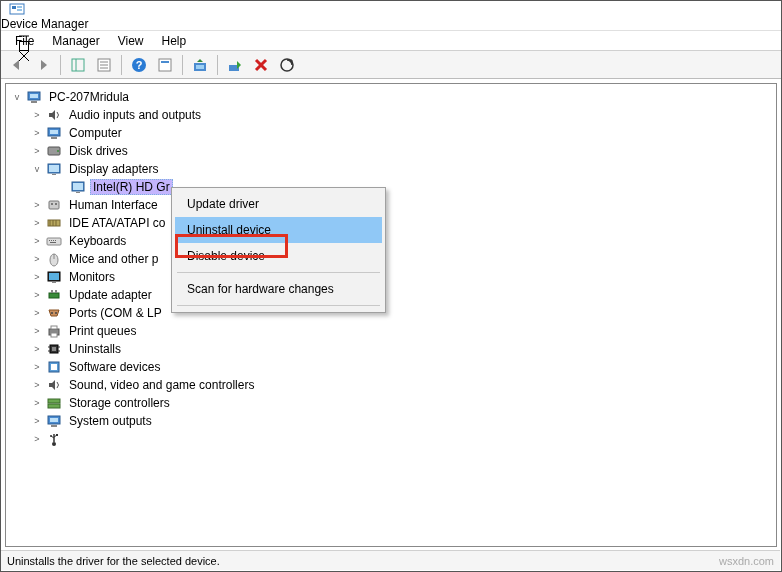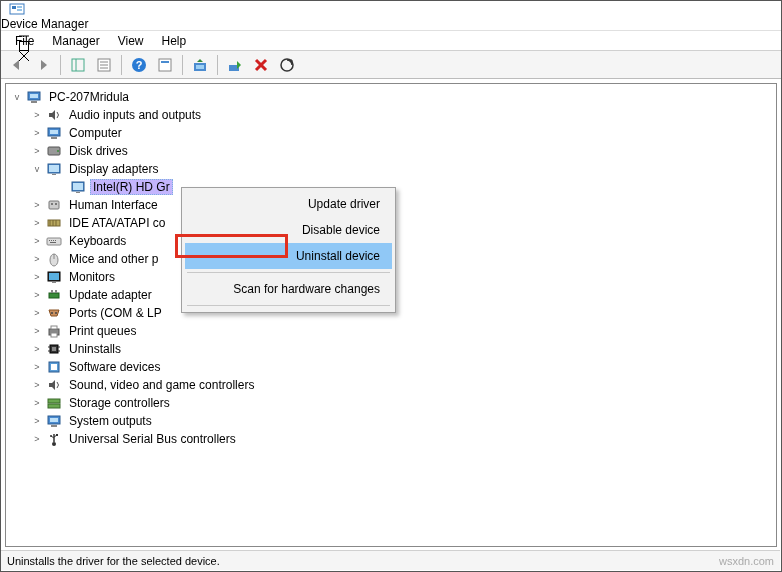--- a/index.html
+++ b/index.html
@@ -100,29 +100,28 @@
     background: #c4b5fd;
     border: 1px dotted #7bb1e0;
     padding: 0 2px;
   }
   .indent-0 { padding-left: 4px; }
   .indent-1 { padding-left: 24px; }
   .indent-2 { padding-left: 48px; }
   
   .context-menu {
     position: absolute;
-    left: 180px;
+    left: 170px;
     top: 186px;
     width: 215px;
     background: #f2f2f2;
     border: 1px solid #a0a0a0;
     box-shadow: 3px 3px 4px rgba(0,0,0,0.25);
     padding: 3px;
     z-index: 10;
-    text-align: right;
   }
   .ctx-item {
     padding: 6px 12px;
     font-size: 12px;
   }
   .ctx-item.highlighted { background: #90c8f6; }
   .ctx-sep {
     height: 1px;
     background: #c8c8c8;
     margin: 3px 2px;
@@ -493,30 +492,29 @@
       <span class="node-icon">
           <svg width="16" height="16">
             <circle cx="8" cy="13" r="2" fill="#333"></circle>
             <line x1="8" y1="11" x2="8" y2="3" stroke="#333" stroke-width="1.5"></line>
             <path d="M8 7 L5 5" stroke="#333"></path>
             <path d="M8 6 L11 4" stroke="#333"></path>
             <circle cx="5" cy="5" r="1" fill="#333"></circle>
             <rect x="10" y="3" width="2" height="2" fill="#333"></rect>
           </svg>
         </span>
-      <span class="node-label">Universal Serial Bus controllers</span>
     </div>
 
   </div>
 </div>
 
 <div class="context-menu">
   <div class="ctx-item">Update driver</div>
+  <div class="ctx-item highlighted">Uninstall device</div>
   <div class="ctx-item">Disable device</div>
-  <div class="ctx-item highlighted">Uninstall device</div>
   <div class="ctx-sep"></div>
   <div class="ctx-item">Scan for hardware changes</div>
   <div class="ctx-sep"></div>
 </div>
 
 <div class="red-highlight" style="left:174px; top:233px; width:113px; height:24px;"></div>
 
 <div class="statusbar">
   <span>Uninstalls the driver for the selected device.</span>
   <span style="color:#aaa;">wsxdn.com</span>

